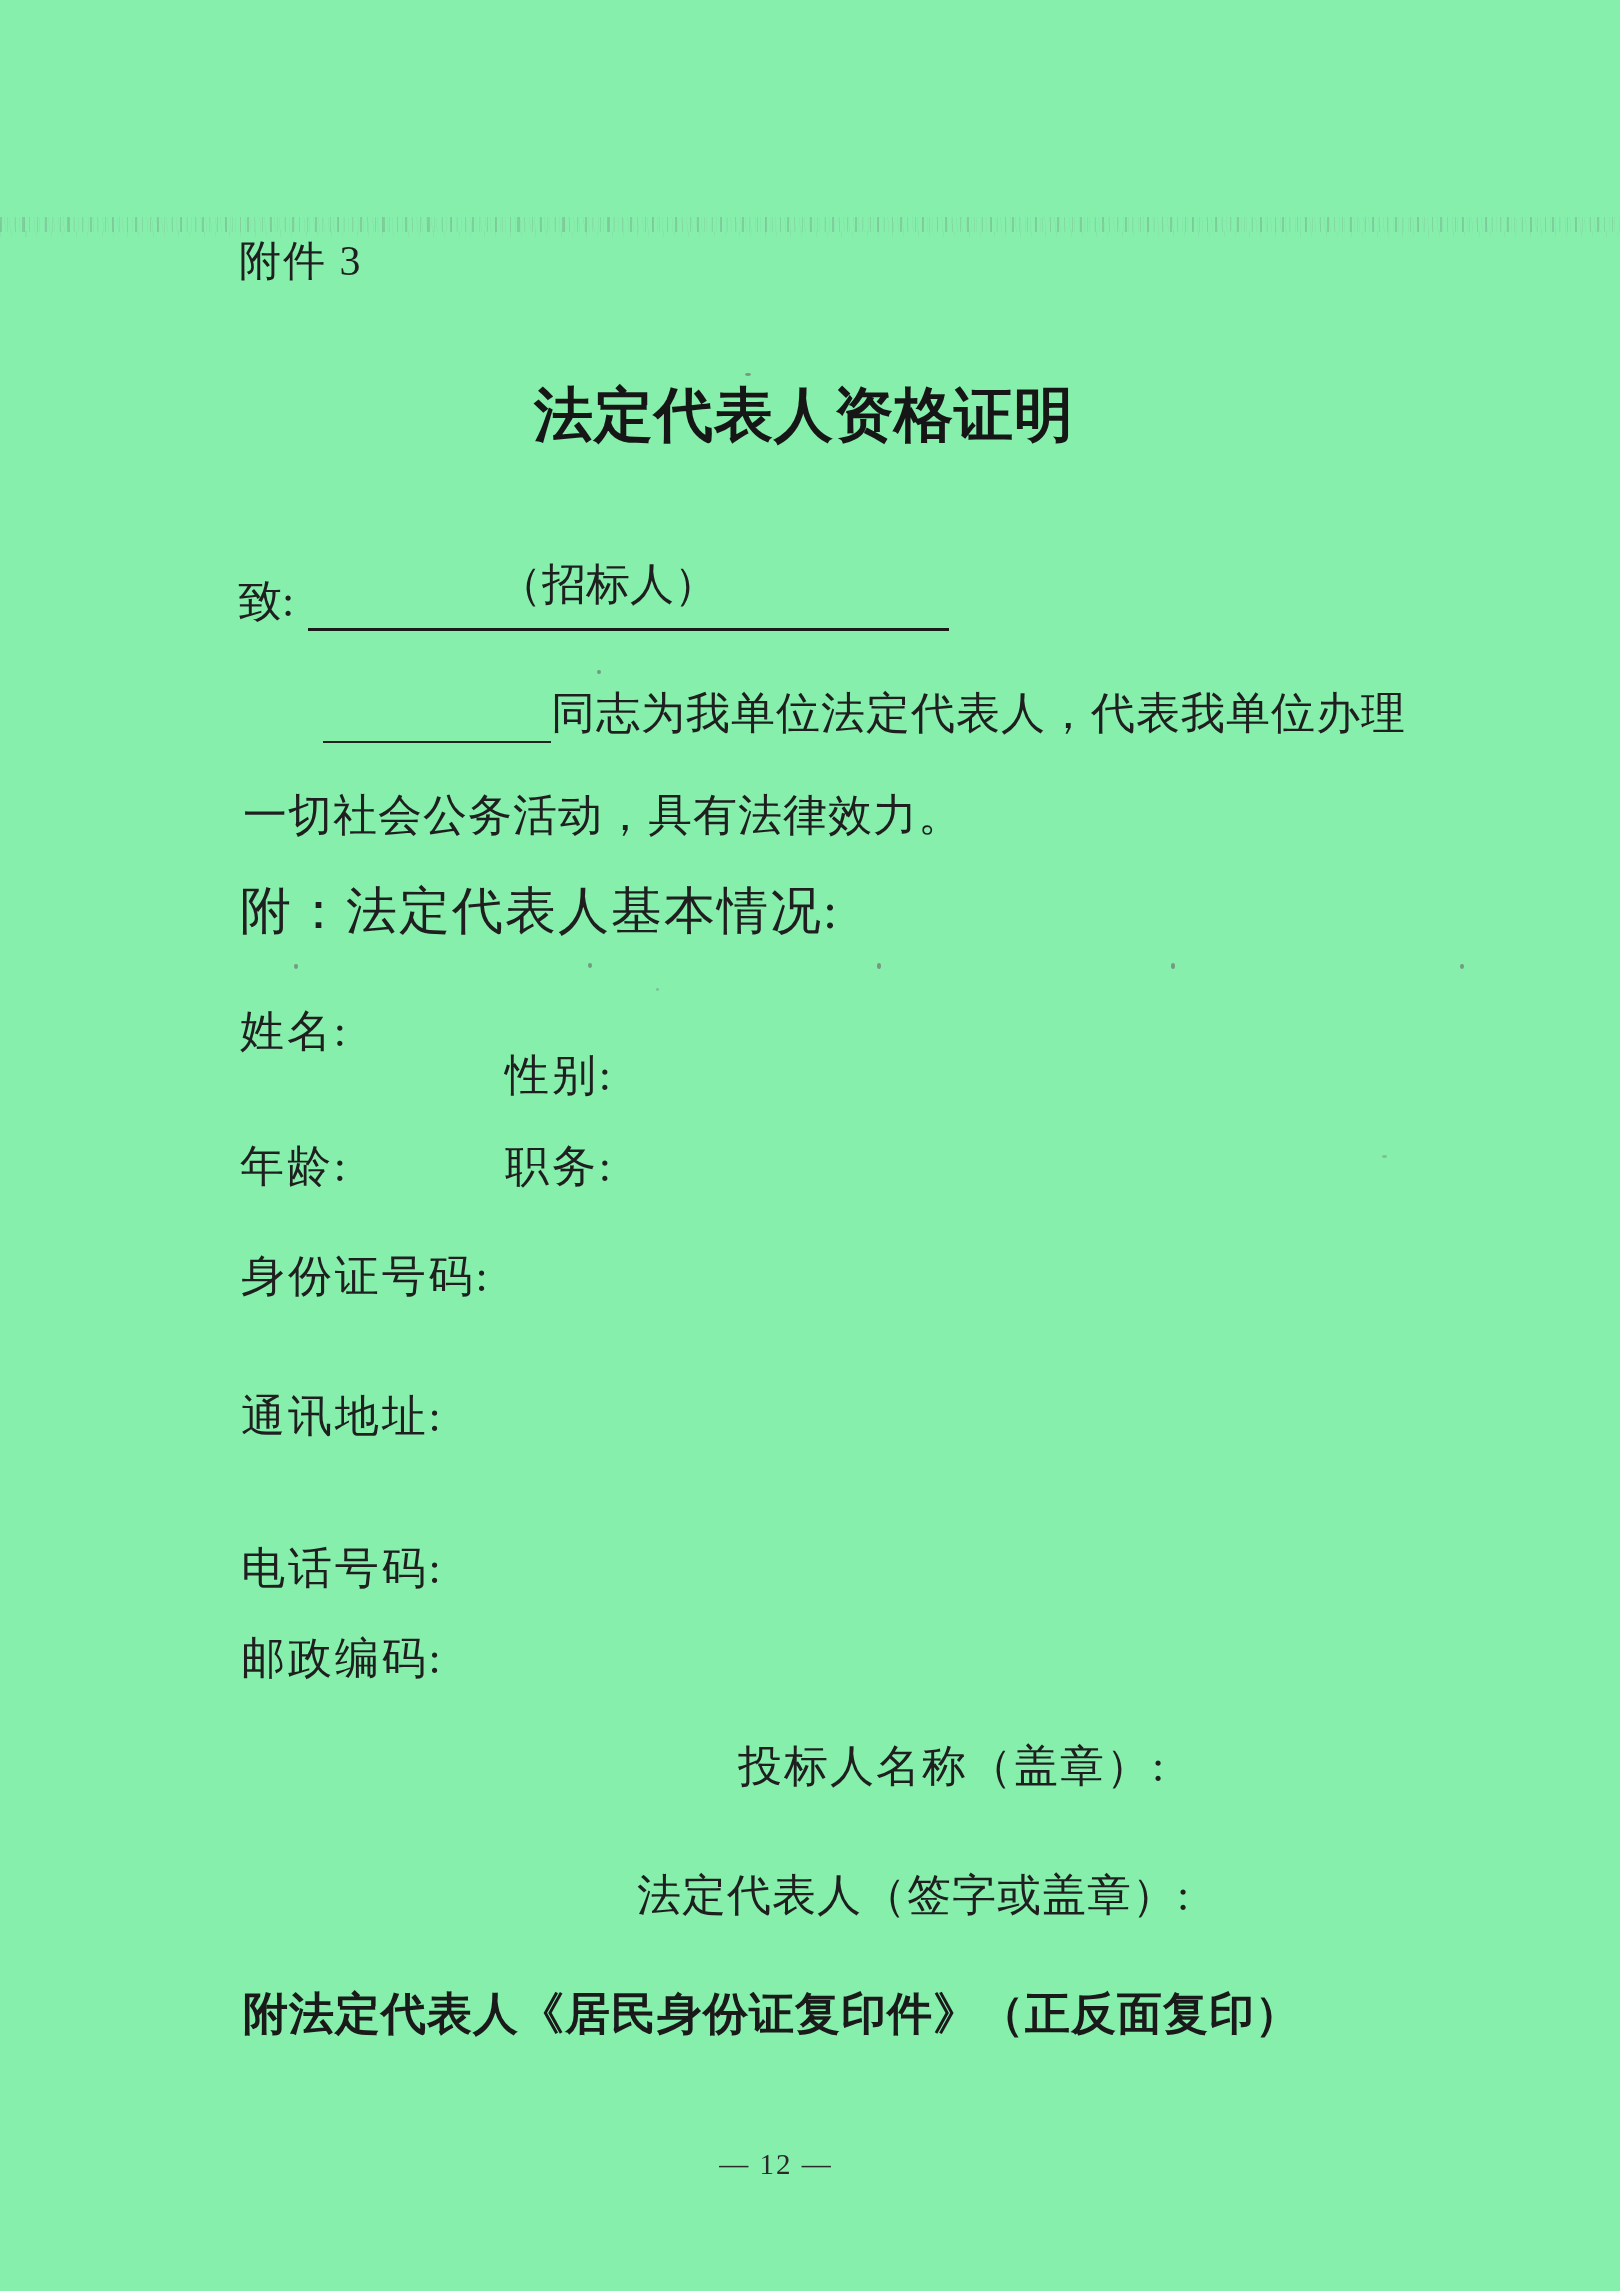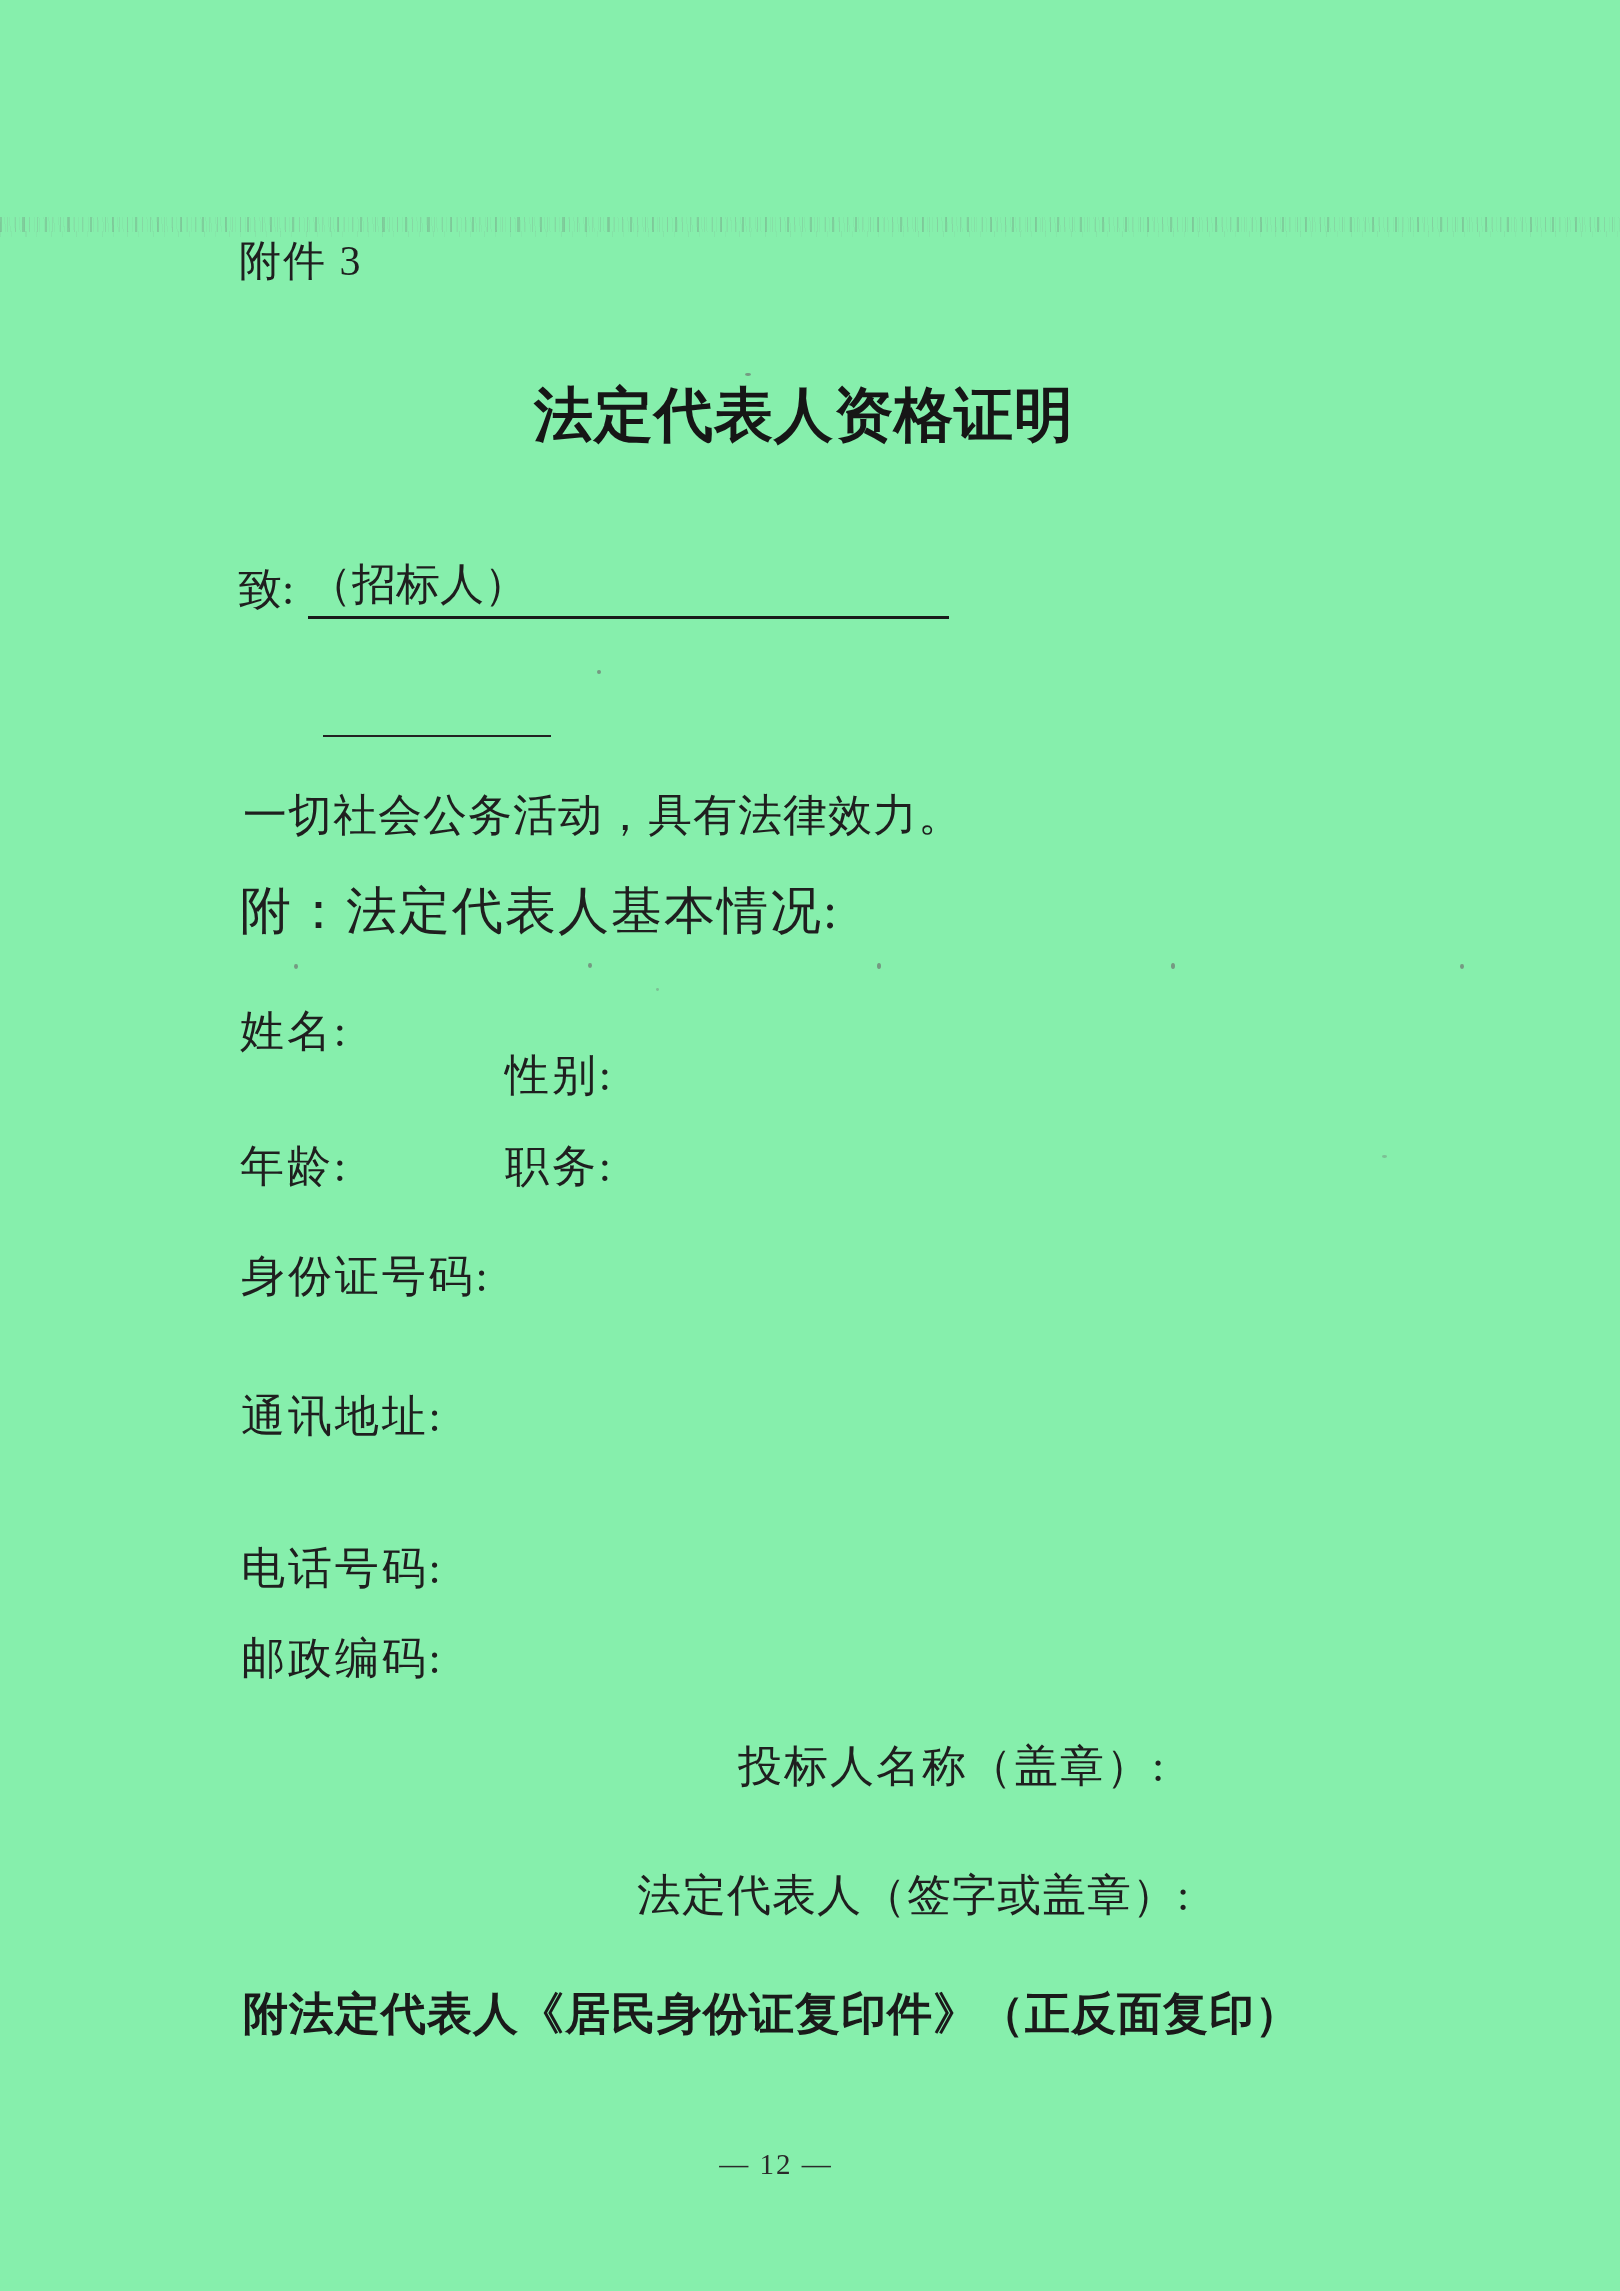--- a/index.html
+++ b/index.html
@@ -81,23 +81,23 @@
   .salutation .prefix {
     display: inline-block;
     vertical-align: bottom;
   }
   .salutation .blank {
     display: inline-block;
     vertical-align: bottom;
     width: 600px;
     margin-left: 13.7px;
     border-bottom: 3.9px solid #1a1a1a;
-    text-align: left;
+    text-align: center;
     padding-right: 41px;
-    padding-bottom: 2px;
+    padding-bottom: 14px;
   }
 
   .body-line-1 {
     position: absolute;
     left: 323px;
     top: 684px;
     font-size: 44px;
     white-space: nowrap;
     letter-spacing: 1px;
   }
@@ -201,21 +201,21 @@
 
   <div class="attachment-label">附件 3</div>
 
   <div class="doc-title">法定代表人资格证明</div>
 
   <div class="salutation">
     <span class="prefix">致:</span><span class="blank"><span>（招标人）</span></span>
   </div>
 
   <div class="body-line-1">
-    <span class="name-blank"></span>
+    <span class="name-blank"></span><span>同志为我单位法定代表人，代表我单位办理</span>
   </div>
   <div class="body-line-2">一切社会公务活动，具有法律效力。</div>
 
   <div class="basic-info-heading">附：法定代表人基本情况:</div>
 
   <div class="field-label f-name">姓名:</div>
   <div class="field-label f-gender">性别:</div>
   <div class="field-label f-age">年龄:</div>
   <div class="field-label f-position">职务:</div>
   <div class="field-label f-id">身份证号码:</div>

